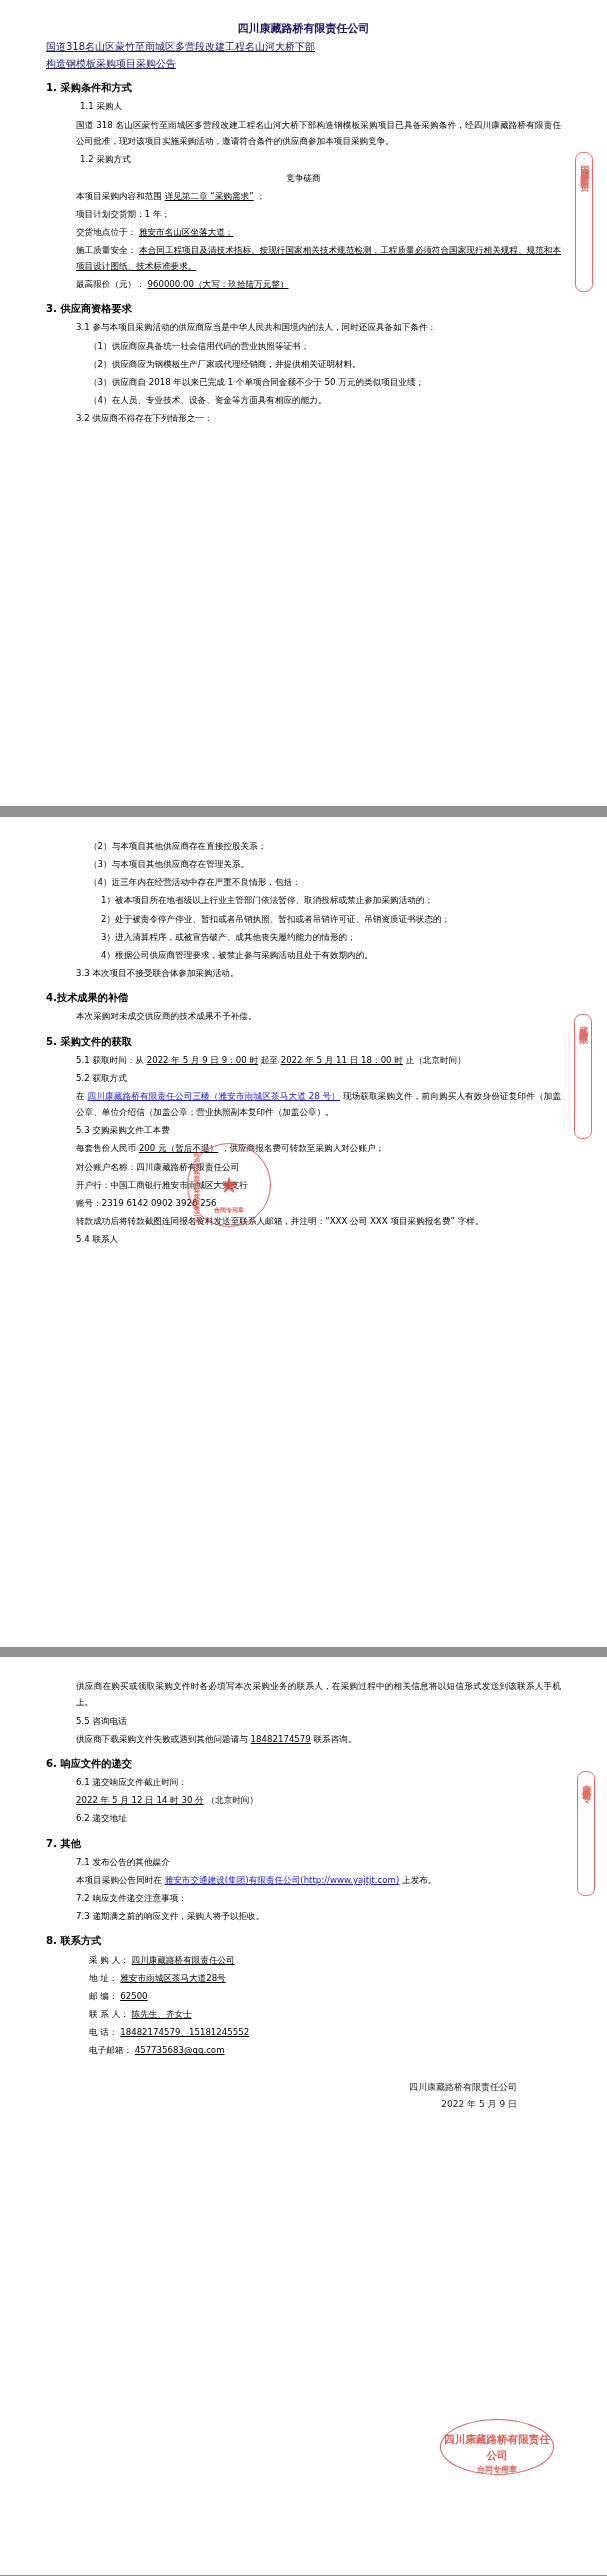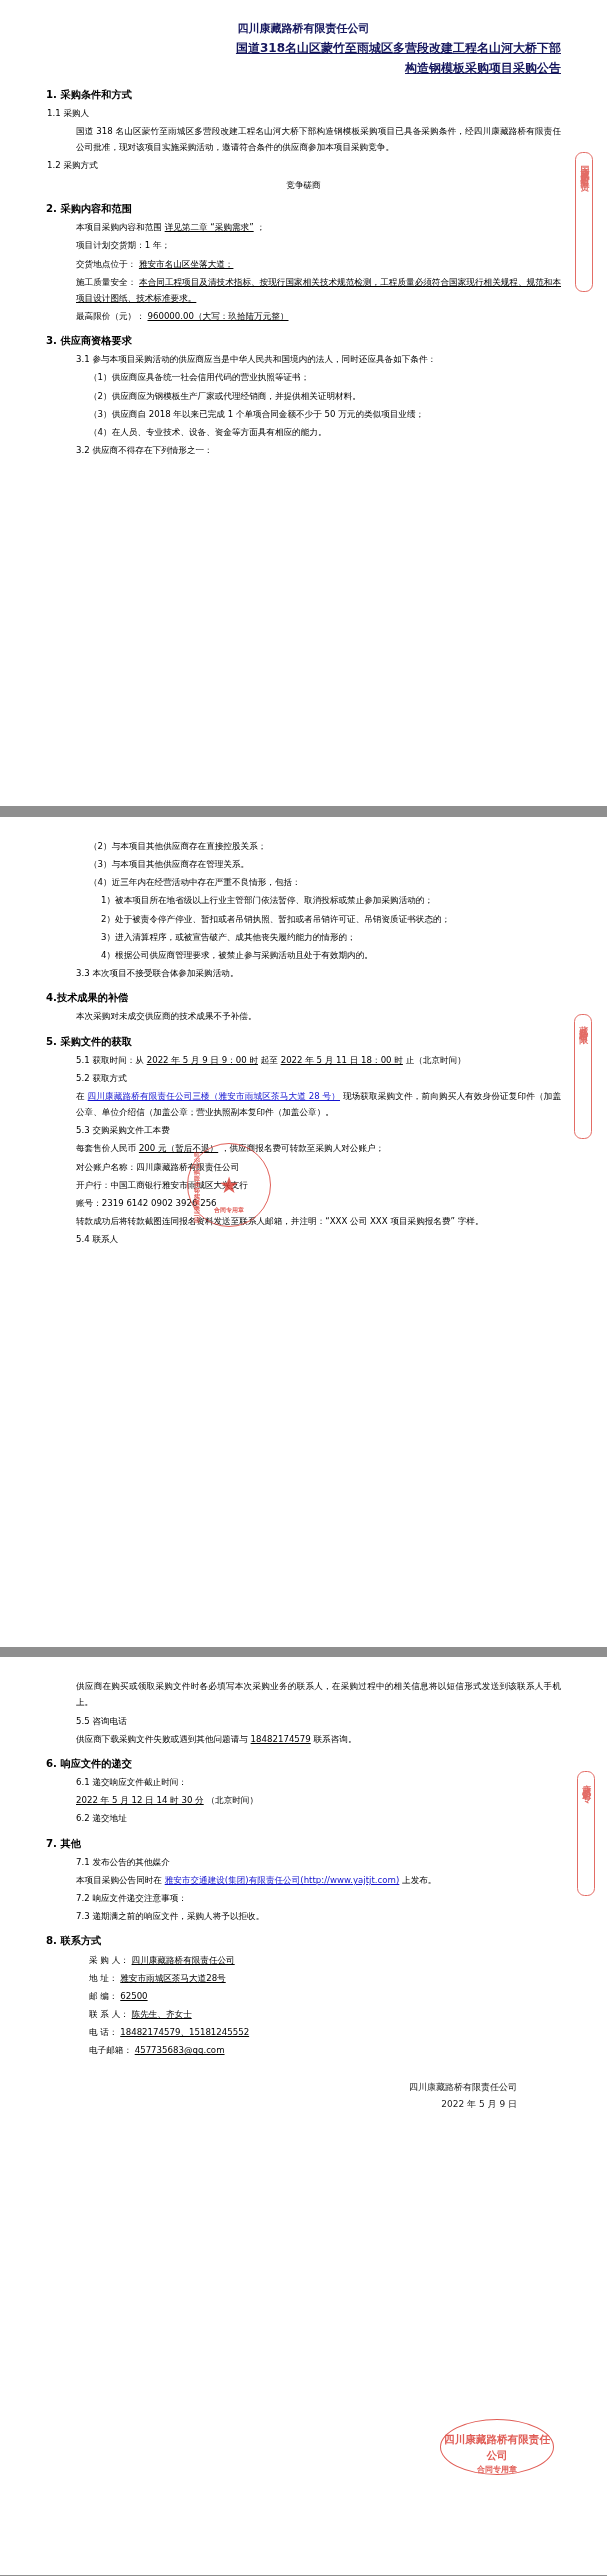--- a/index.html
+++ b/index.html
@@ -28,43 +28,43 @@
   }
   .doc-title {
     text-align: center;
     font-size: 11px;
     font-weight: bold;
     color: #15175e;
     line-height: 1.6;
     margin: 0 0 1.5px 0;
   }
   .doc-title2 {
-    text-align: right;
-    font-size: 12px;
-    font-weight: bold;
+    text-align: left;
+    font-size: 10px;
+    font-weight: normal;
     color: #15175e;
     line-height: 1.65;
     margin: 0 0 7.6px 0;
   }
   .u { text-decoration: underline; }
   h2.sec {
     font-size: 10.2px;
     font-weight: bold;
     color: #000;
     margin: 8.3px 0 3.8px 0;
     line-height: 1.5;
   }
   .p {
     font-size: 8.6px;
     color: #000;
     line-height: 1.85;
     margin: 2.3px 0;
     text-align: justify;
   }
-  .i1 { margin-left: 1px; }
+  .i1 { margin-left: 34px; }
   .i2 { margin-left: 30px; }
   .i3 { margin-left: 43px; }
   .center-line {
     text-align: center;
     font-size: 8.6px;
     line-height: 1.9;
     margin: 1.5px 0;
   }
   .link {
     color: #1414cf;
@@ -175,21 +175,20 @@
       <span class="u">国道318名山区蒙竹至雨城区多营段改建工程名山河大桥下部</span><br>
       <span class="u">构造钢模板采购项目采购公告</span>
     </div>
 
     <h2 class="sec">1. 采购条件和方式</h2>
     <div class="p i1">1.1 采购人</div>
     <div class="p i2">国道 318 名山区蒙竹至雨城区多营段改建工程名山河大桥下部构造钢模板采购项目已具备采购条件，经四川康藏路桥有限责任公司批准，现对该项目实施采购活动，邀请符合条件的供应商参加本项目采购竞争。</div>
     <div class="p i1">1.2 采购方式</div>
     <div class="center-line">竞争磋商</div>
 
-    <h2 class="sec">2. 采购内容和范围</h2>
     <div class="p i2">
       <span>本项目采购内容和范围</span>
       <span class="ul">详见第二章 “采购需求”</span>
       <span>；</span>
     </div>
     <div class="p i2">项目计划交货期：1 年；</div>
     <div class="p i2">
       <span>交货地点位于：</span>
       <span class="ul">雅安市名山区坐落大道；</span>
     </div>

